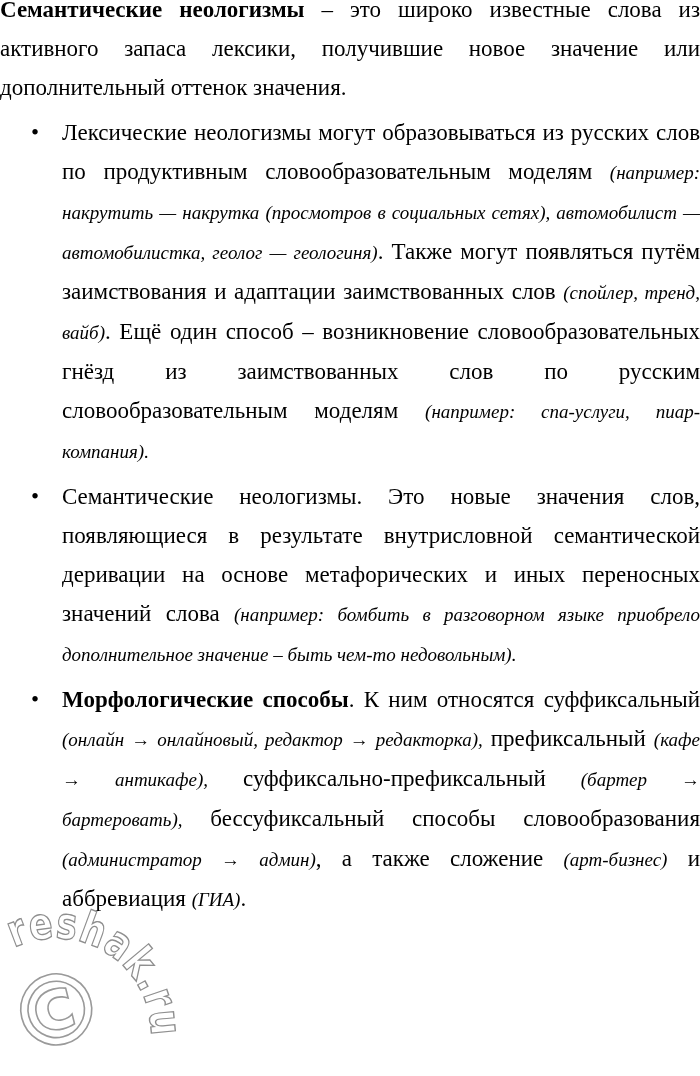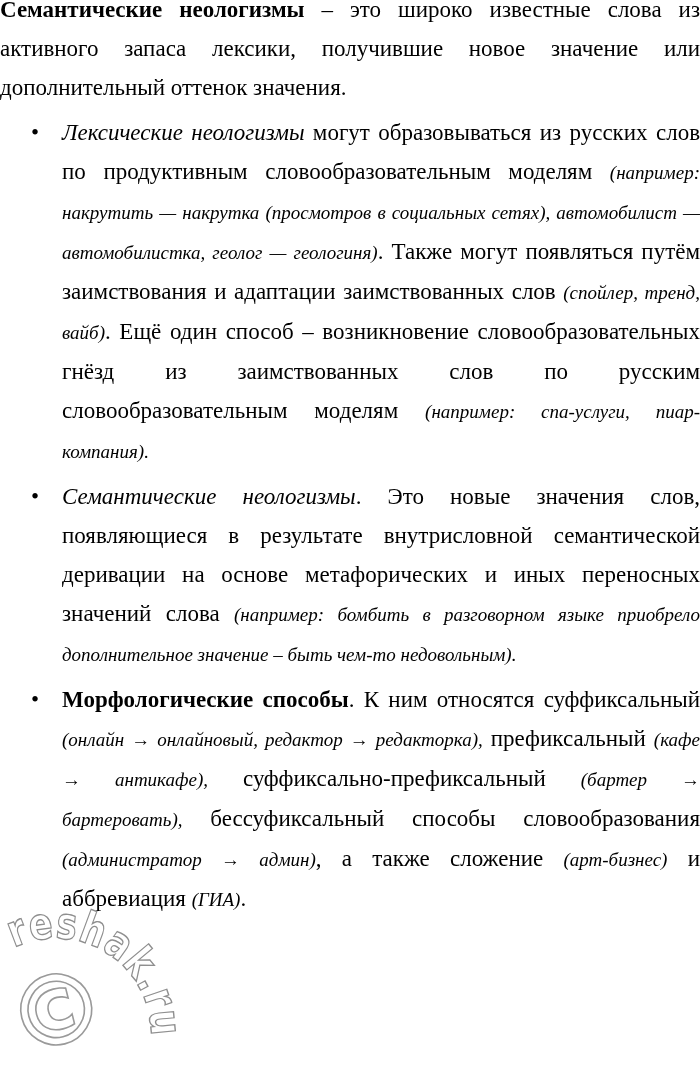--- a/index.html
+++ b/index.html
@@ -31,21 +31,21 @@
     position: relative;
     padding-left: 62px;
   }
   .marker {
     position: absolute;
     left: 31px;
     top: 0;
     font-size: 23px;
   }
   .run.bold { font-weight: bold; }
-  .run.italic { font-style: italic; }
+  .run.italic { }
   .run.italic-small { font-style: italic; font-size: 19px; }
 
   #watermark {
     position: absolute;
     left: 0;
     top: 878px;
     width: 240px;
     height: 198px;
     overflow: visible;
     z-index: 5;

